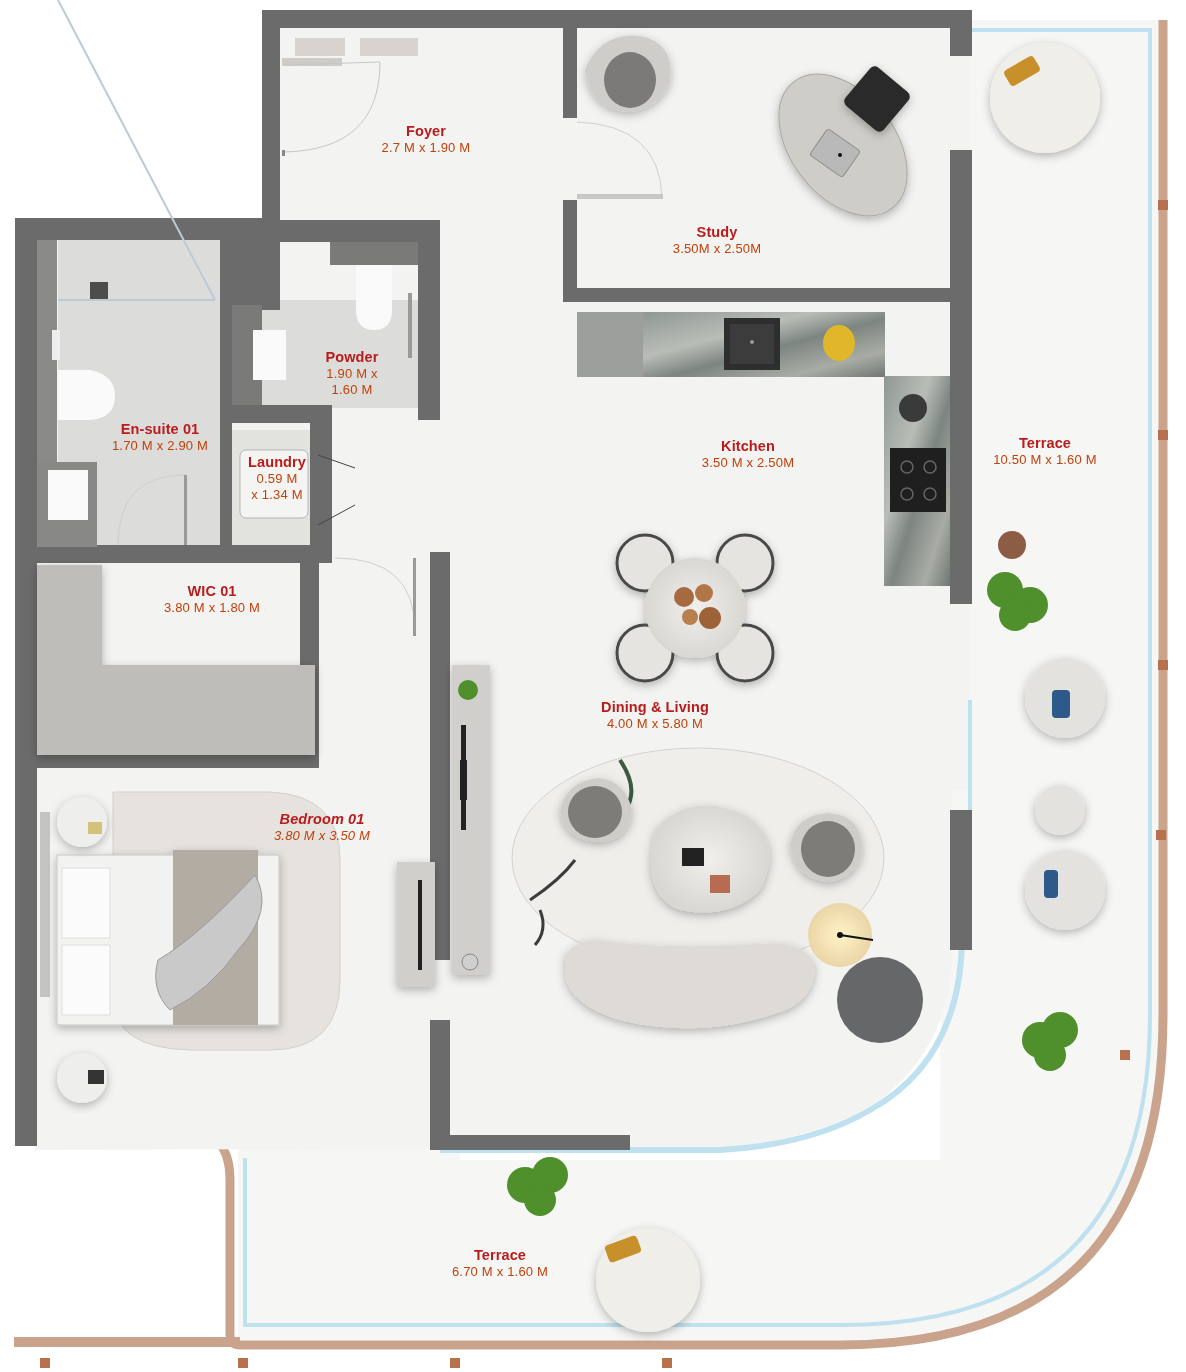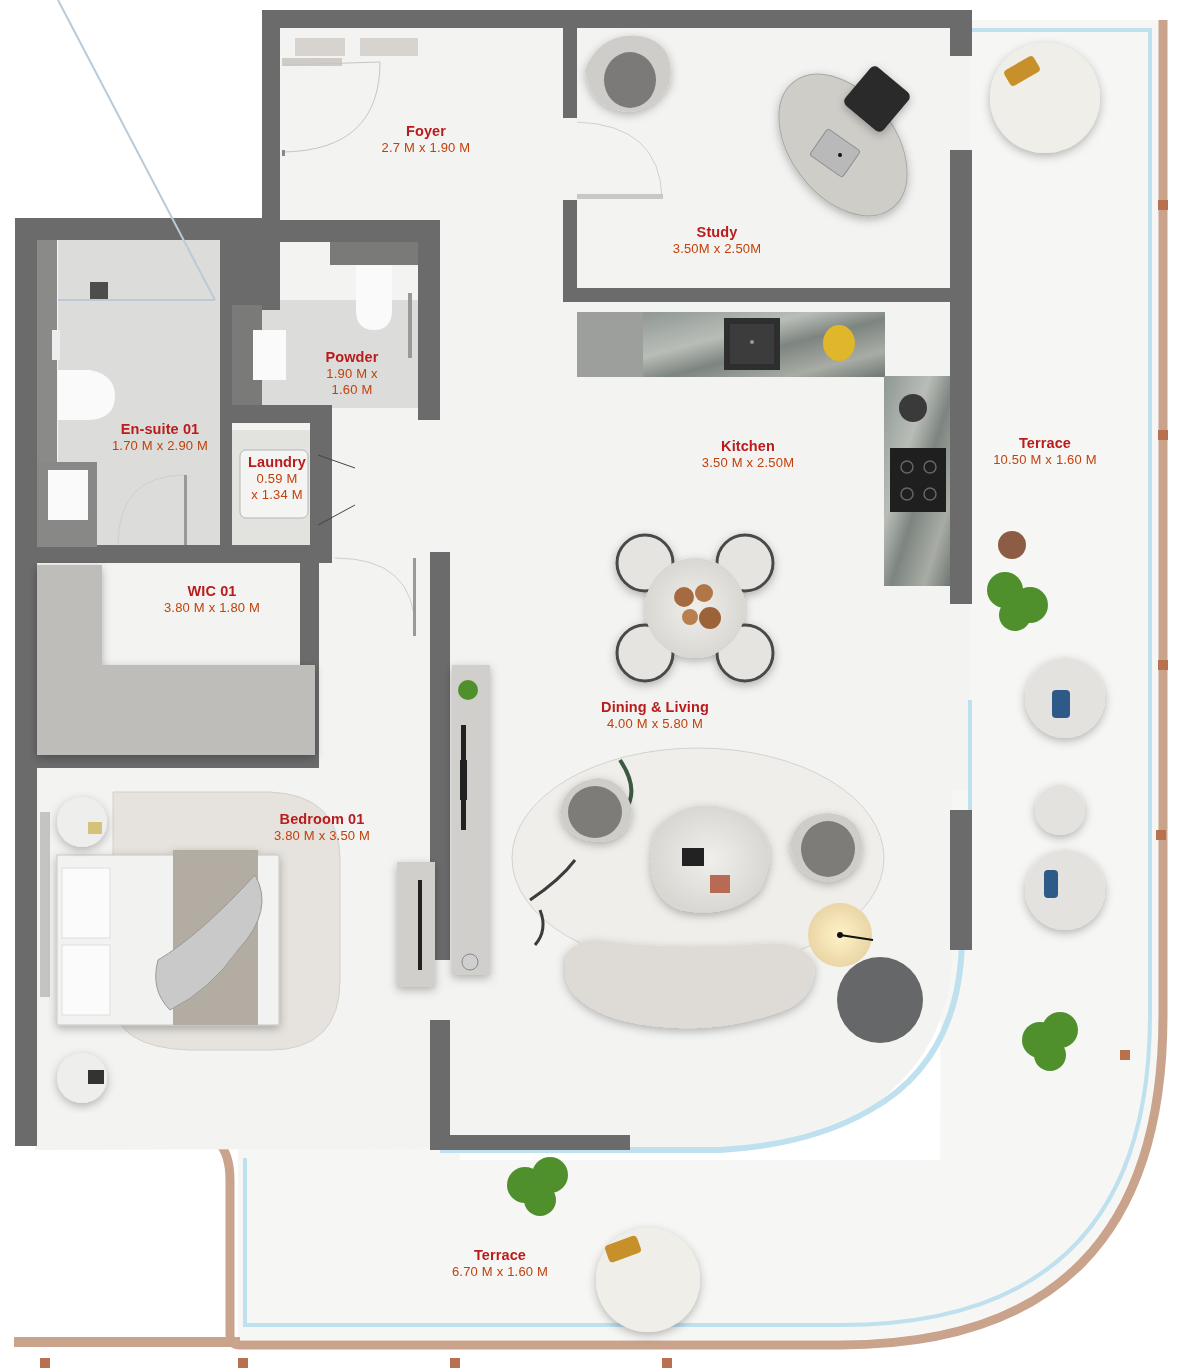--- a/index.html
+++ b/index.html
@@ -301,20 +301,20 @@
   <span class="dm">10.50 M x 1.60 M</span>
 </div>
 <div class="lbl" style="left:212px;top:582px;">
   <span class="nm">WIC 01</span>
   <span class="dm">3.80 M x 1.80 M</span>
 </div>
 <div class="lbl" style="left:655px;top:698px;">
   <span class="nm">Dining &amp; Living</span>
   <span class="dm">4.00 M x 5.80 M</span>
 </div>
-<div class="lbl" style="left:322px;top:810px;">
+<div class="lbl" style="left:322px;top:810px;font-style:italic;">
   <span class="nm">Bedroom 01</span>
   <span class="dm">3.80 M x 3.50 M</span>
 </div>
 <div class="lbl" style="left:500px;top:1246px;">
   <span class="nm">Terrace</span>
   <span class="dm">6.70 M x 1.60 M</span>
 </div>
 
 </body></html>

